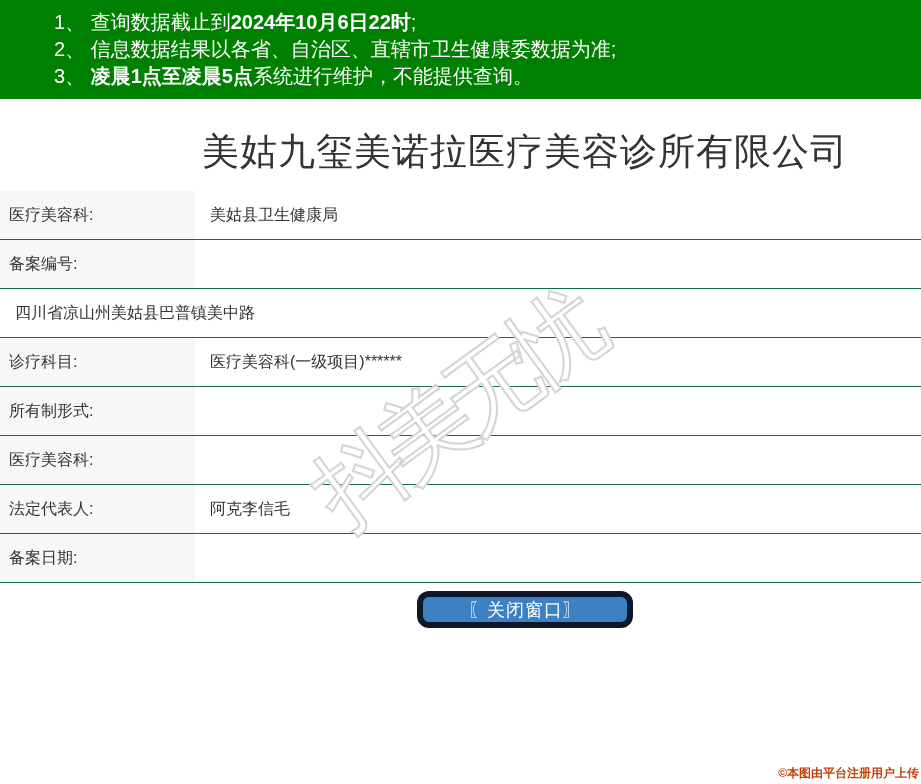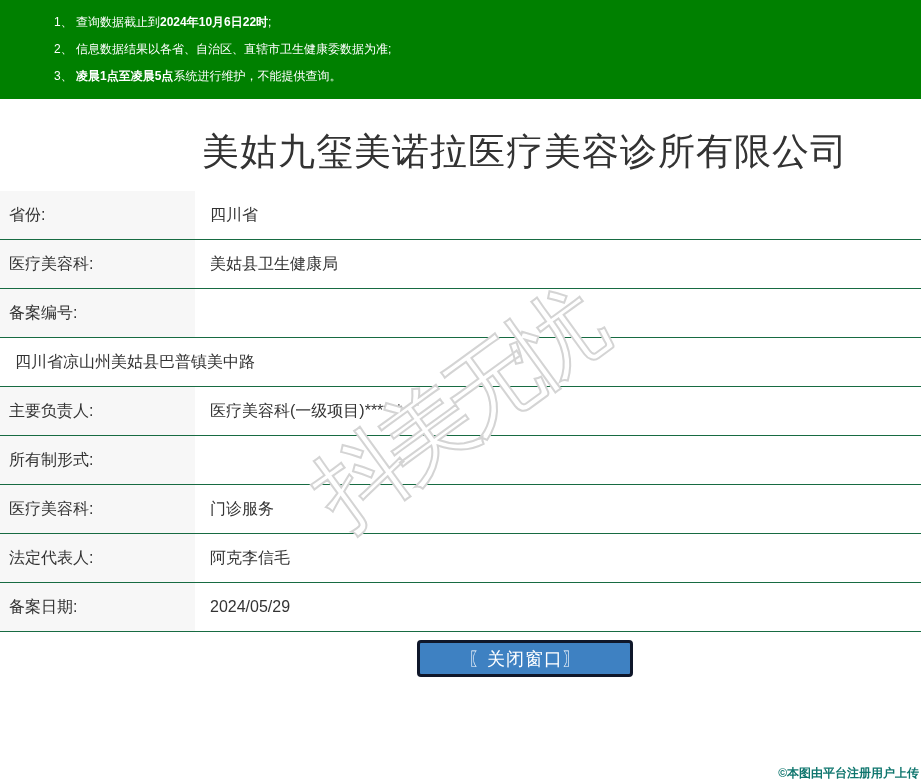--- a/index.html
+++ b/index.html
@@ -9,21 +9,21 @@
     background: #ffffff; color: #333;
     font-family: "Liberation Sans", sans-serif;
   }
 
   
   .notice-bar {
     width: 921px; height: 99px;
     background: #008000; color: #ffffff;
     box-sizing: border-box;
     padding: 9px 10px 0 54px;
-    font-size: 12px;
+    font-size: 20px;
   }
   .notice-line { line-height: 27px; white-space: nowrap; }
   .notice-line b { font-weight: bold; }
 
   
   .wide-center { width: 1050px; }
 
   .page-title {
     margin: 33px 0 0 0;
     height: 40px; line-height: 40px;
@@ -57,22 +57,22 @@
     display: flex; align-items: center;
     background: #ffffff;
     color: #333;
   }
 
   
   .btn-wrap { width: 1050px; margin-top: 8px; text-align: center; }
   .close-btn {
     width: 216px; height: 37px;
     background: #3e81c2;
-    border: 3px solid #0f172a;
-    border-radius: 4px;
+    border: 6px solid #0f172a;
+    border-radius: 12px;
     color: #ffffff;
     font-size: 18px;
     font-family: "Liberation Sans", sans-serif;
     cursor: pointer;
     letter-spacing: 1px;
   }
 
   
   .watermark {
     position: absolute;
@@ -86,71 +86,65 @@
     -webkit-text-stroke: 2px #d4d4d4;
     z-index: 5;
     pointer-events: none;
   }
 
   
   .credit {
     position: absolute;
     right: 2px; bottom: 2px;
     font-size: 12px; font-weight: bold;
-    color: #0f766e;
+    color: #c2410c;
     text-shadow: -1px 0 0 #fff, 1px 0 0 #fff, 0 -1px 0 #fff, 0 1px 0 #fff;
     z-index: 6;
   }
 </style>
 </head>
 <body>
 
 <div class="notice-bar">
   <div class="notice-line"><span>1、 查询数据截止到</span><b>2024年10月6日22时</b><span>;</span></div>
   <div class="notice-line"><span>2、 信息数据结果以各省、自治区、直辖市卫生健康委数据为准;</span><b></b><span></span></div>
   <div class="notice-line"><span>3、 </span><b>凌晨1点至凌晨5点</b><span>系统进行维护，不能提供查询。</span></div>
 </div>
 
 <div class="wide-center">
   <h1 class="page-title">美姑九玺美诺拉医疗美容诊所有限公司</h1>
 </div>
 
 <div class="info-table">
   <div class="info-row">
-    <div class="info-label">省份:</div>
-    <div class="info-value">四川省</div>
-  </div>
-  <div class="info-row">
     <div class="info-label">医疗美容科:</div>
     <div class="info-value">美姑县卫生健康局</div>
   </div>
   <div class="info-row">
     <div class="info-label">备案编号:</div>
   </div>
   <div class="info-row">
     <div class="info-value">四川省凉山州美姑县巴普镇美中路</div>
   </div>
   <div class="info-row">
-    <div class="info-label">主要负责人:</div>
+    <div class="info-label">诊疗科目:</div>
     <div class="info-value">医疗美容科(一级项目)******</div>
   </div>
   <div class="info-row">
     <div class="info-label">所有制形式:</div>
   </div>
   <div class="info-row">
     <div class="info-label">医疗美容科:</div>
-    <div class="info-value">门诊服务</div>
   </div>
   <div class="info-row">
     <div class="info-label">法定代表人:</div>
     <div class="info-value">阿克李信毛</div>
   </div>
   <div class="info-row">
     <div class="info-label">备案日期:</div>
-    <div class="info-value">2024/05/29</div>
   </div>
 </div>
 
 <div class="btn-wrap wide-center">
   <button class="close-btn">〖关闭窗口〗</button>
 </div>
 
 <div class="watermark">抖美无忧</div>
 
 <div class="credit">©本图由平台注册用户上传</div>

